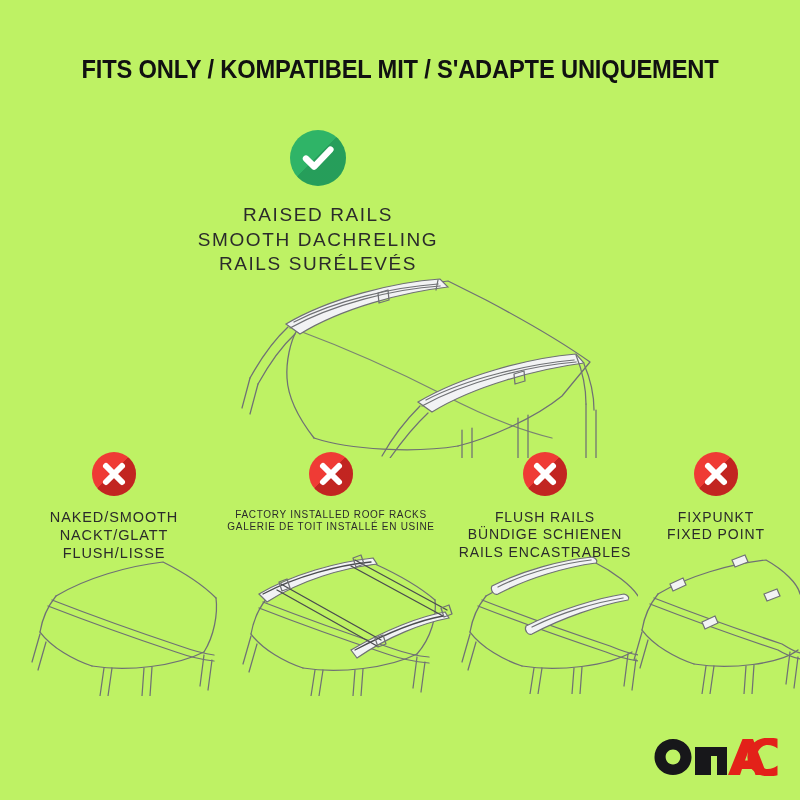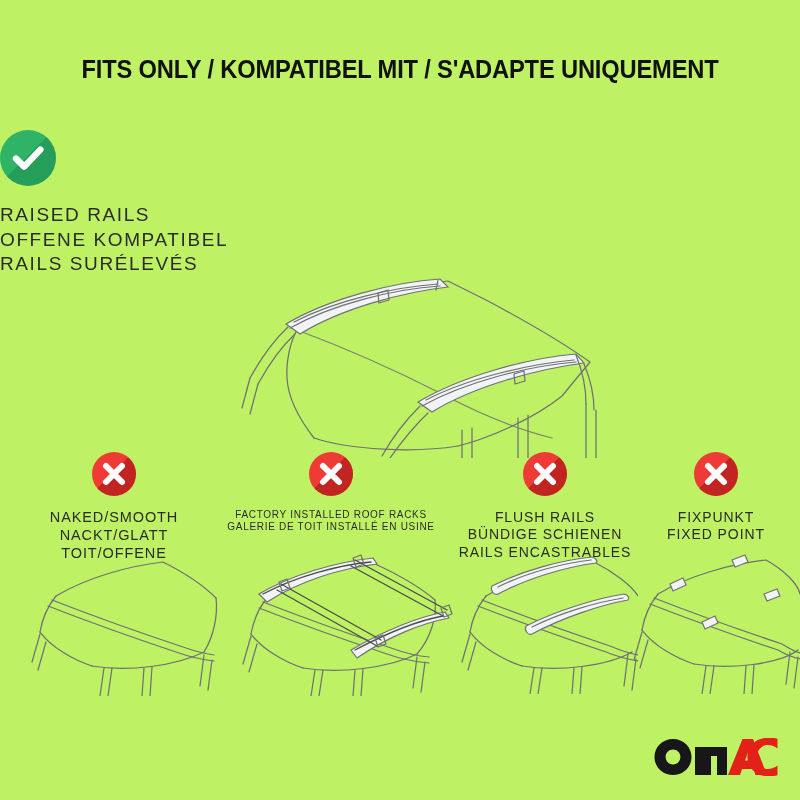--- a/index.html
+++ b/index.html
@@ -33,21 +33,21 @@
     white-space: nowrap;
     transform: scaleX(0.93);
   }
 
   
   .hero {
     position: absolute;
     top: 130px;
     left: 0;
     width: 636px;
-    text-align: left;
+    text-align: center;
   }
 
   .badge {
     display: inline-block;
     position: relative;
     width: 56px;
     height: 56px;
     border-radius: 50%;
     overflow: hidden;
   }
@@ -157,21 +157,21 @@
 
     <span class="badge ok">
       <span class="shadow"></span>
       <svg width="56" height="56" viewBox="0 0 56 56" aria-hidden="true">
         <path d="M16 28.6 L24.2 36.6 L40.4 19.6" fill="none" stroke="#ffffff" stroke-width="6.4" stroke-linecap="round" stroke-linejoin="round"></path>
       </svg>
     </span>
 
     <div class="hero-labels">
       <div>RAISED RAILS</div>
-      <div>OFFENE KOMPATIBEL</div>
+      <div>SMOOTH DACHRELING</div>
       <div>RAILS SURÉLEVÉS</div>
     </div>
   </div>
 
   <div class="hero-art">
     <svg width="430" height="180" viewBox="0 0 430 180" aria-hidden="true">
       <g class="art">
 
         <path d="M107 52 C150 26 215 8 258 3 L296 22 C330 40 372 64 400 84
                  L372 118 C345 140 300 160 268 168"></path>
@@ -222,21 +222,21 @@
     <div class="col col-1">
       <span class="badge no">
         <span class="shadow"></span>
         <svg width="44" height="44" viewBox="0 0 44 44" aria-hidden="true">
           <path d="M14 14 L30 30 M30 14 L14 30" fill="none" stroke="#ffffff" stroke-width="6" stroke-linecap="round"></path>
         </svg>
       </span>
       <div class="col-labels">
         <div>NAKED/SMOOTH</div>
         <div>NACKT/GLATT</div>
-        <div>TOIT/OFFENE</div>
+        <div>FLUSH/LISSE</div>
       </div>
       <div class="col-art">
         <svg width="212" height="140" viewBox="0 0 212 140" aria-hidden="true">
           <g class="art">
             <path d="M48 40 C78 22 120 10 155 6 C175 16 196 30 208 42"></path>
             <path d="M48 40 C40 50 34 64 32 76"></path>
             <path d="M32 76 C44 92 66 104 84 110"></path>
             <path d="M84 110 C120 116 168 110 196 96"></path>
             <path d="M196 96 C206 80 210 58 208 42"></path>
 

